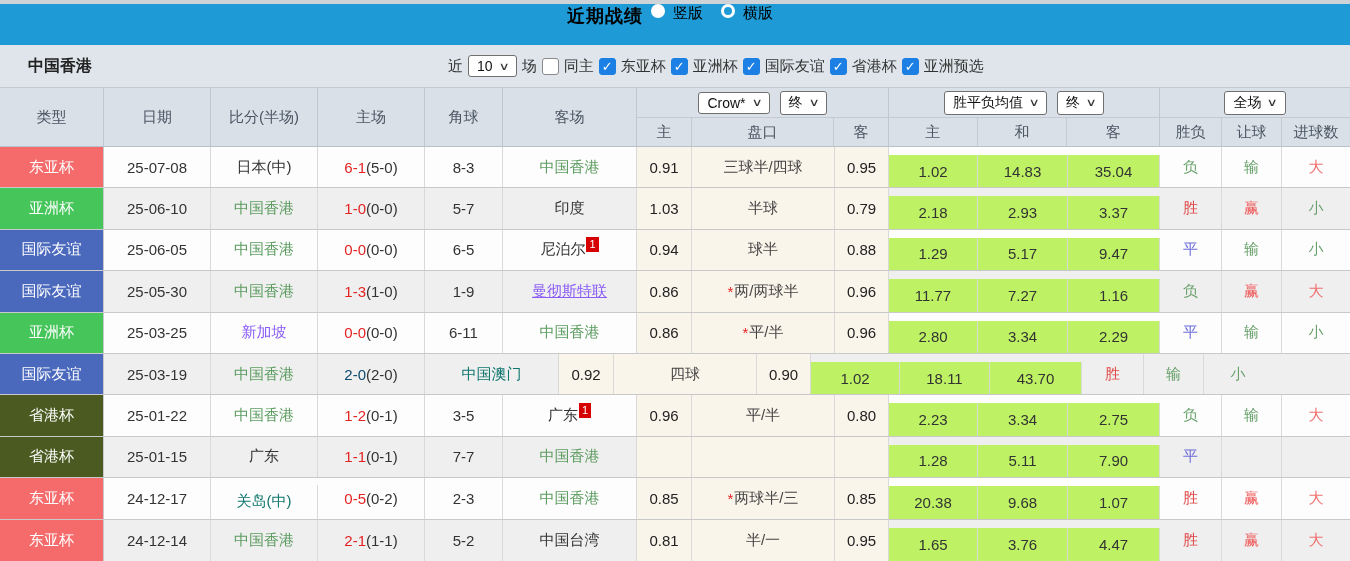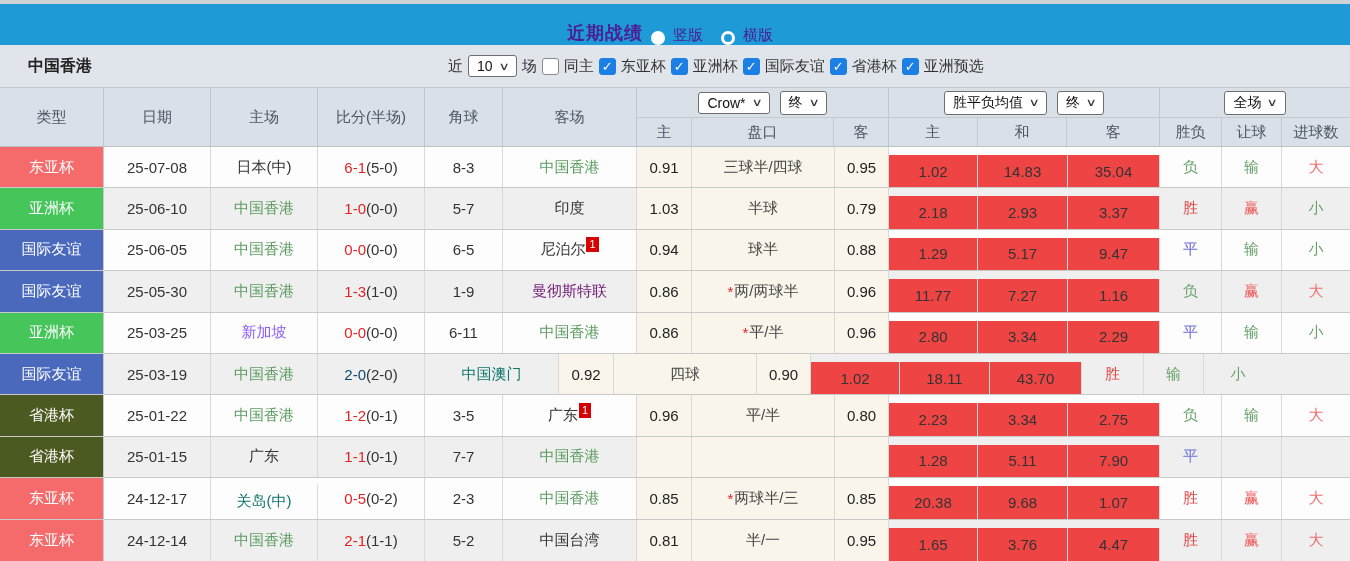--- a/index.html
+++ b/index.html
@@ -2,21 +2,21 @@
 <html><head>
 <meta charset="utf-8">
 <style>
   * { margin:0; padding:0; box-sizing:border-box; }
   body { font-family:"Liberation Sans","DejaVu Sans",sans-serif; background:#fff; }
   #app { width:1350px; height:561px; overflow:hidden; background:#fff; position:relative; }
 
   .topstrip { height:4px; background:#ced3d8; }
 
   
-  .titlebar { height:41px; background:#1e9bd7; display:flex; align-items:flex-end; justify-content:center; gap:8px; color:#4c1d95; }
+  .titlebar { height:41px; background:#1e9bd7; display:flex; align-items:flex-start; justify-content:center; gap:8px; color:#000000; }
   .titlebar .title { font-size:18px; font-weight:bold; letter-spacing:1px; }
   .radio { width:14px; height:14px; border-radius:50%; background:#fff; display:inline-block; }
   .radio.ring { background:transparent; border:3px solid #fff; }
   .titlebar label { font-size:15px; margin-right:10px; cursor:pointer; }
 
   
   .filterbar { height:43px; background:#dfe5ea; border-bottom:1px solid #c2c9d0; position:relative; display:flex; align-items:center; }
   .filterbar .team { position:absolute; left:28px; font-size:16px; font-weight:bold; color:#222; }
   .filterbar .controls { position:absolute; left:448px; display:flex; align-items:center; gap:5px; font-size:15px; color:#333; }
 
@@ -45,21 +45,21 @@
   .w-res{width:62px;} .w-hr{width:60px;} .w-goal{width:68px;}
   .g-odds{width:252px;} .g-mean{width:271px;} .g-scope{width:190px;}
 
   
   .rows .row { display:flex; height:41.4px; background:#fdfdfd; border-bottom:1px solid #c9c9c9; font-size:15px; color:#333; }
   .rows .row:nth-child(even) { background:#efefef; }
   .rows .row:last-child { border-bottom:none; }
   .cell { display:flex; align-items:center; justify-content:center; border-right:1px solid #d9d9d9; overflow:hidden; white-space:nowrap; }
   .cell:last-child { border-right:none; }
   .cell.odds { background:#faf5eb; color:#222; }
-  .cell.mean { background:#ef4444; color:#333;margin-top:8px; }
+  .cell.mean { background:#bef264; color:#333;margin-top:8px; }
   .cell.type { color:#fff; font-size:15px; border-right:1px solid #c9c9c9; }
   .score-ft { font-weight:normal; }
   .sup { display:inline-block; background:#d60000; color:#fff; font-size:11px; line-height:15px; padding:0 3px; margin-left:1px; transform:translateY(-5px); }
   .sup:empty { display:none; }
   .star { color:#e52222; margin-right:1px; }
   .star:empty { display:none; }
   .hc-text { color:#444;text-align:right; }
 </style>
 </head>
 <body>
@@ -104,22 +104,22 @@
 
           <span class="cb">✓</span>
           <span class="cblabel">亚洲预选</span>
         </span>
     </div>
   </div>
 
   <div class="hdr">
     <div class="hcell w-type">类型</div>
     <div class="hcell w-date">日期</div>
+    <div class="hcell w-score">比分(半场)</div>
     <div class="hcell w-home">主场</div>
-    <div class="hcell w-score">比分(半场)</div>
     <div class="hcell w-corner">角球</div>
     <div class="hcell w-away">客场</div>
 
     <div class="hgroup g-odds">
       <div class="hg-top">
         <span class="sel">
           <span>Crow*</span>
           <span class="arrow">∨</span>
         </span>
         <span class="sel">
@@ -266,21 +266,21 @@
       <div class="row">
         <div class="cell type w-type" style="background-color: rgb(74, 105, 189);">国际友谊</div>
         <div class="cell w-date">25-05-30</div>
         <div class="cell w-home" style="color: rgb(90, 155, 94);">中国香港</div>
         <div class="cell w-score">
           <span class="score-ft" style="color:#e52222">1-3</span>
           <span>(1-0)</span>
         </div>
         <div class="cell w-corner">1-9</div>
         <div class="cell w-away">
-          <span style="color: #701a75;">曼彻斯特联</span>
+          <span style="color: #8b5cf6; text-decoration: underline;">曼彻斯特联</span>
         </div>
         <div class="cell odds w-oh">0.86</div>
         <div class="cell odds w-hc">
           <span class="star">*</span>
           <span class="hc-text">两/两球半</span>
         </div>
         <div class="cell odds w-oa">0.96</div>
         <div class="cell mean w-mh">11.77</div>
         <div class="cell mean w-md">7.27</div>
         <div class="cell mean w-ma">1.16</div>

